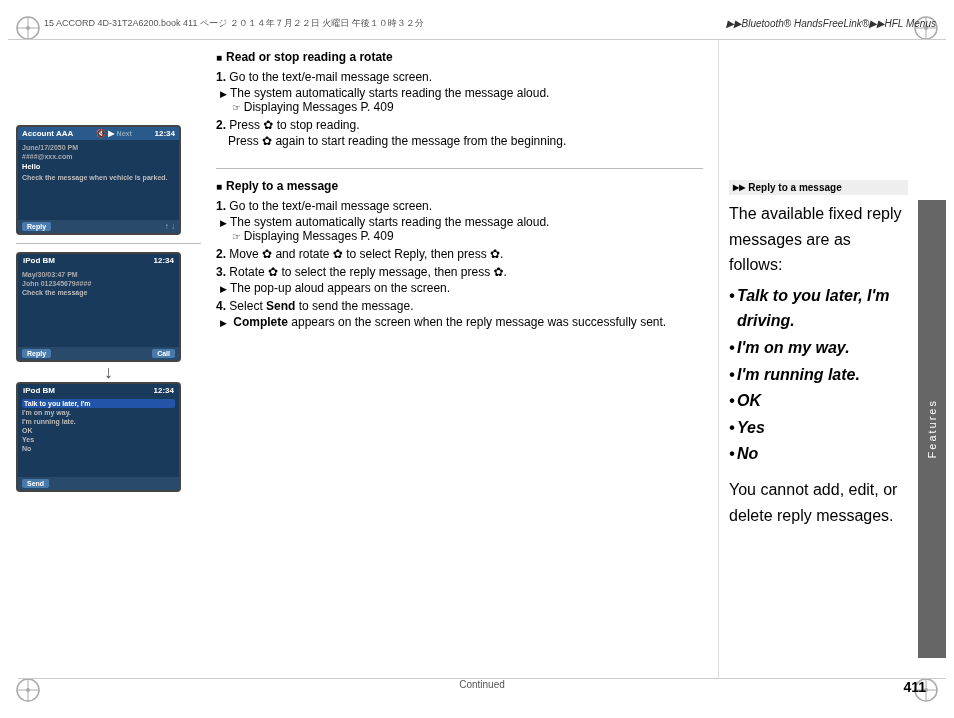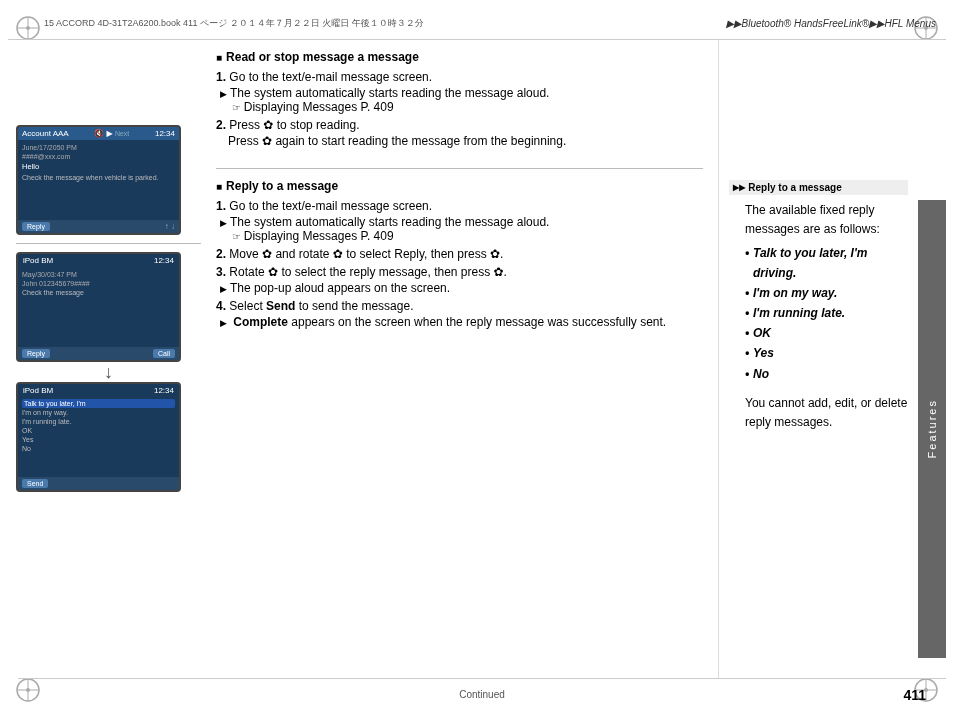--- a/index.html
+++ b/index.html
@@ -46,21 +46,20 @@
     .corner-bl { bottom: 14px; left: 14px; }
     .corner-br { bottom: 14px; right: 14px; }
 
     
     .bottom-bar {
       position: absolute;
       bottom: 8px; left: 18px; right: 8px;
       height: 32px;
       border-top: 1px solid #ccc;
       display: flex;
-      align-items: center;
       justify-content: center;
     }
     .bottom-bar-center { font-size: 10px; color: #555; flex: 1; text-align: center; }
     .bottom-bar-right { font-size: 14px; font-weight: bold; position: absolute; right: 20px; }
 
     
     .sidebar-label {
       position: absolute;
       right: 8px;
       top: 200px;
@@ -90,20 +89,21 @@
       flex-direction: row;
     }
 
     
     .left-column {
       width: 185px;
       flex-shrink: 0;
       display: flex;
       flex-direction: column;
       padding-top: 85px;
+      font-weight: bold;
     }
 
     
     .middle-column {
       flex: 1;
       padding: 10px 15px;
       min-width: 0;
     }
 
     
@@ -232,23 +232,22 @@
       margin-bottom: 6px;
       display: flex;
       align-items: center;
       gap: 3px;
     }
     .right-panel-title::before {
       content: '▶▶';
       font-size: 8px;
     }
     .right-panel-body {
-      font-size: 12px;
+      font-size: 16px;
       line-height: 1.6;
-      margin-left: 16px;
     }
     .bullet-item {
       padding-left: 8px;
       position: relative;
       margin-bottom: 1px;
       font-style: italic;
     }
     .bullet-item::before {
       content: '•';
       position: absolute;
@@ -391,21 +390,21 @@
       <div class="screen-footer">
         <span class="screen-btn">Send</span>
       </div>
     </div>
 
   </div>
 
   <div class="middle-column">
 
     <div class="section-block">
-      <div class="section-heading">Read or stop message a message</div>
+      <div class="section-heading">Read or stop reading a rotate</div>
 
       <div class="step">
         <span class="step-num">1.</span>
         <span>Go to the text/e-mail message screen.</span>
         <div class="step-indent step-arrow">The system automatically starts reading the message aloud.</div>
         <div class="sub-ref">Displaying Messages P. 409</div>
       </div>
 
       <div class="step">
         <span class="step-num">2.</span>

